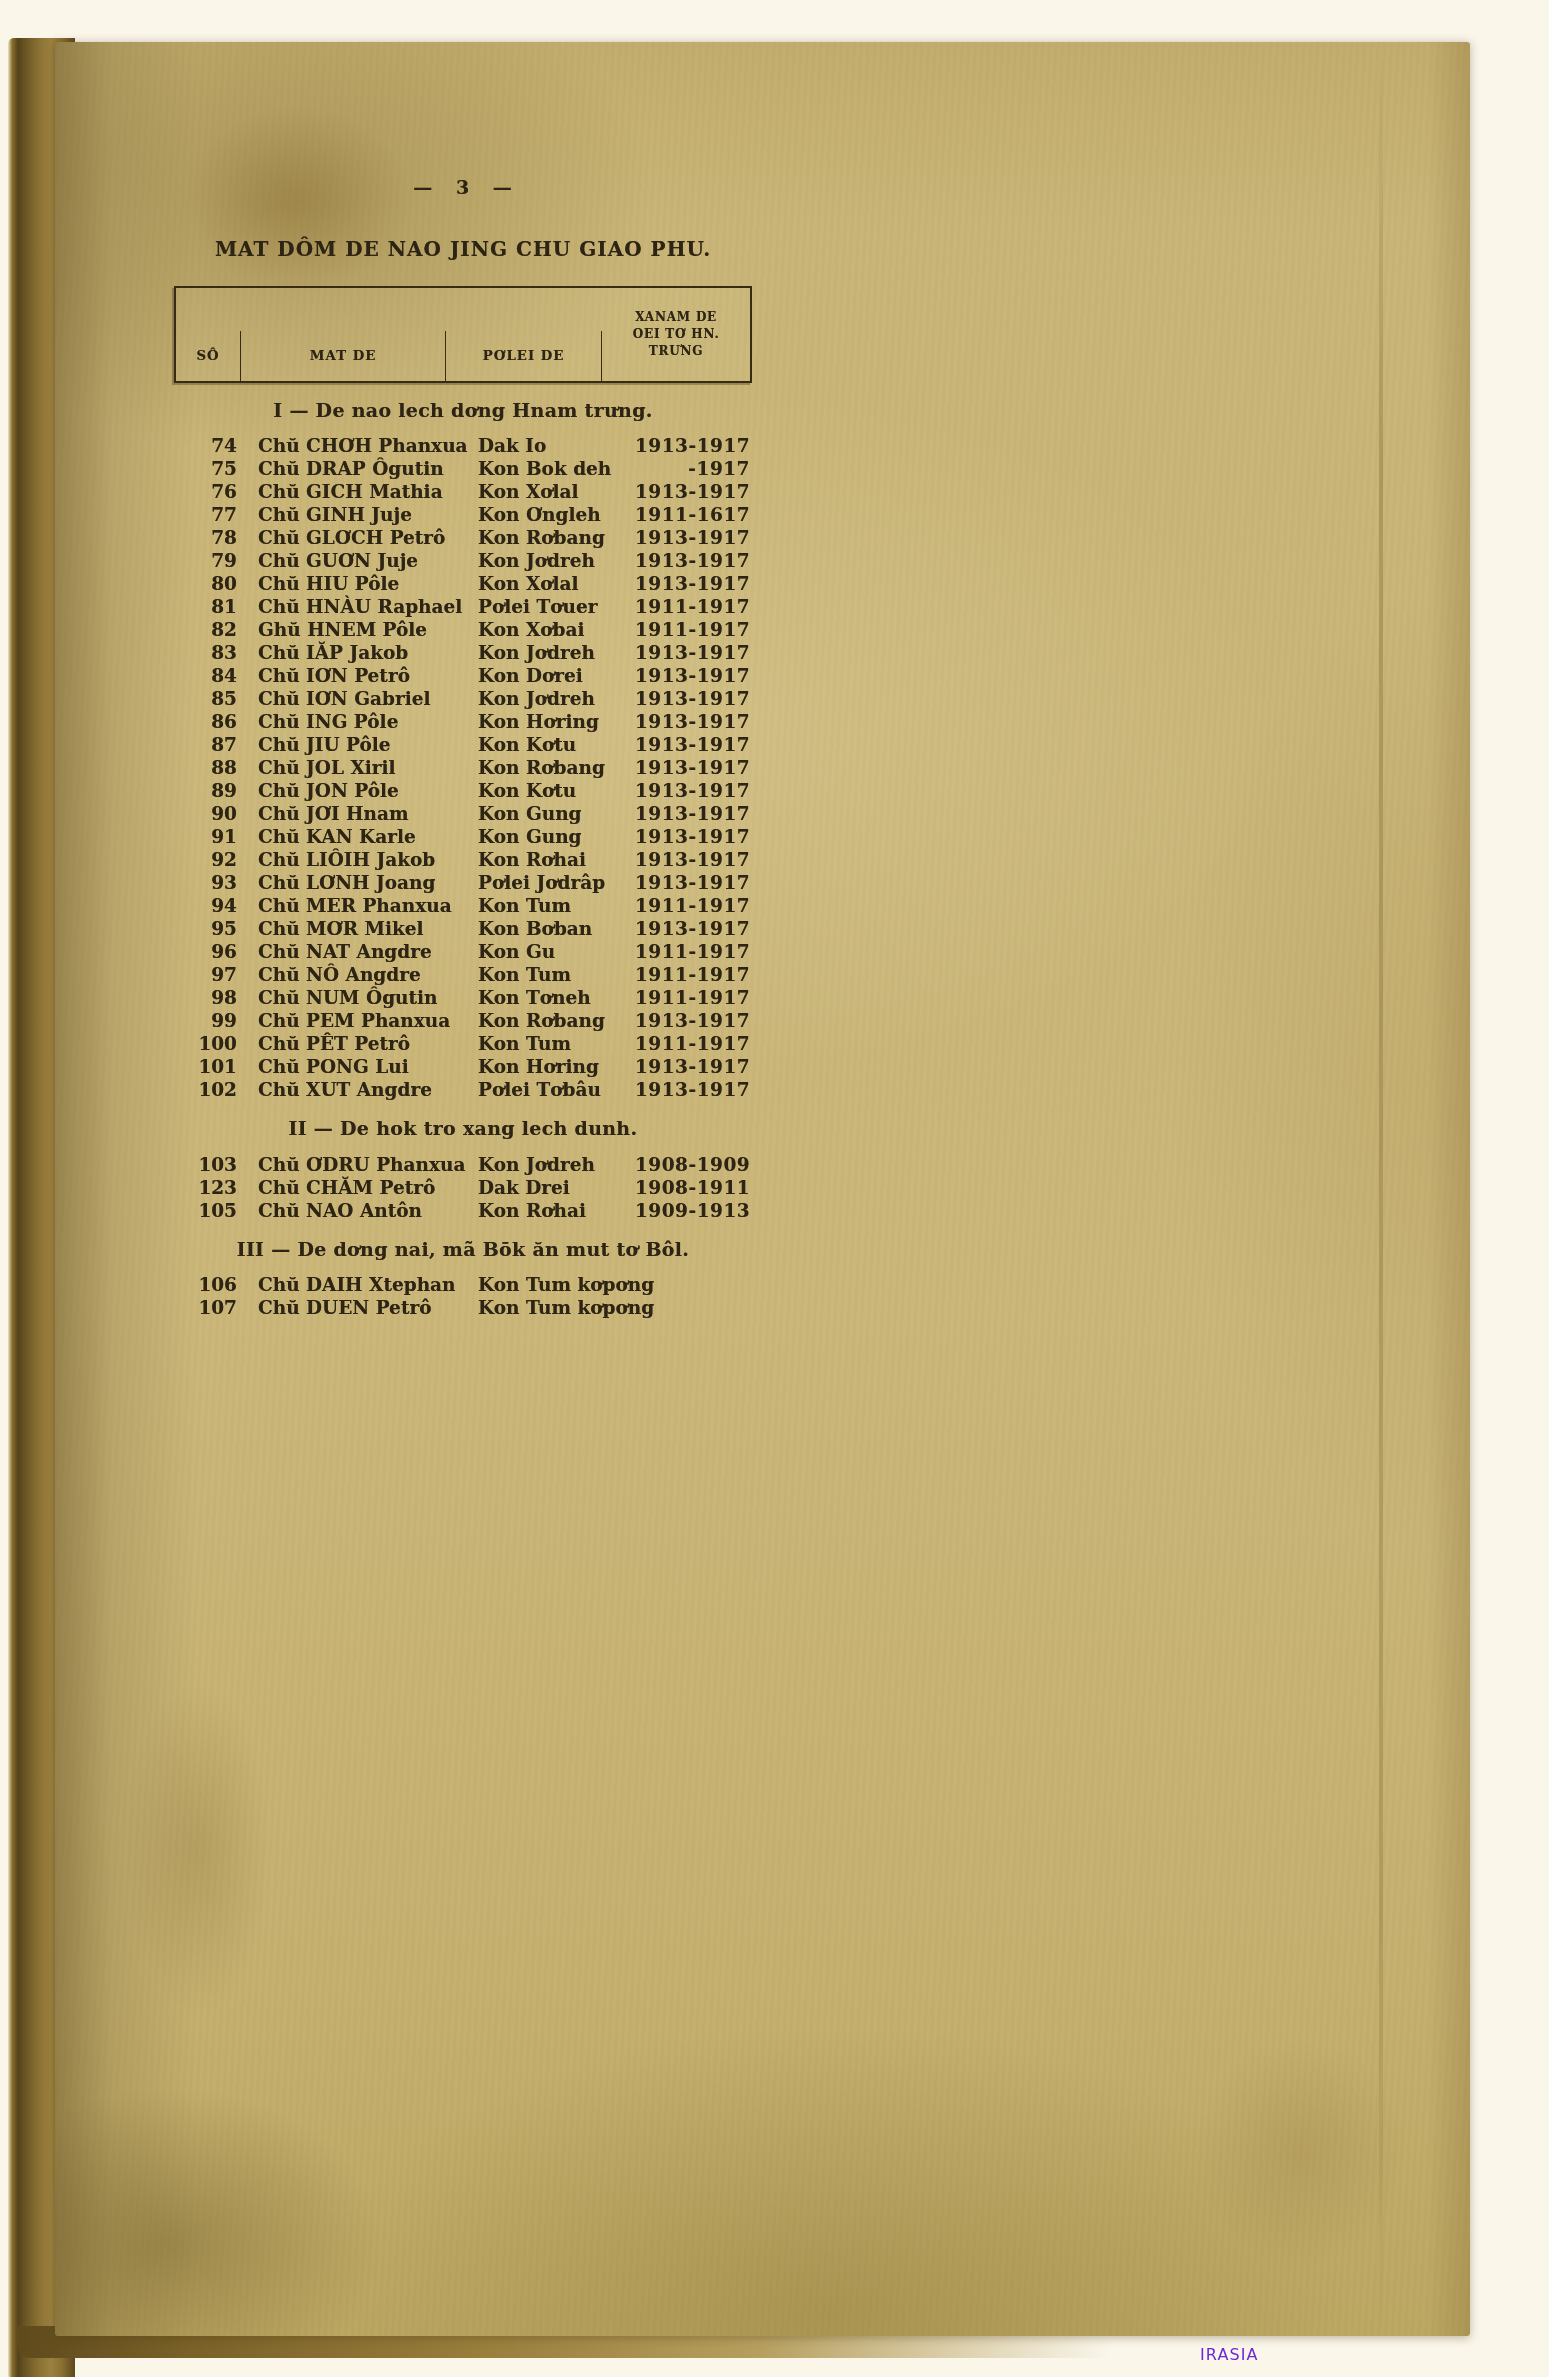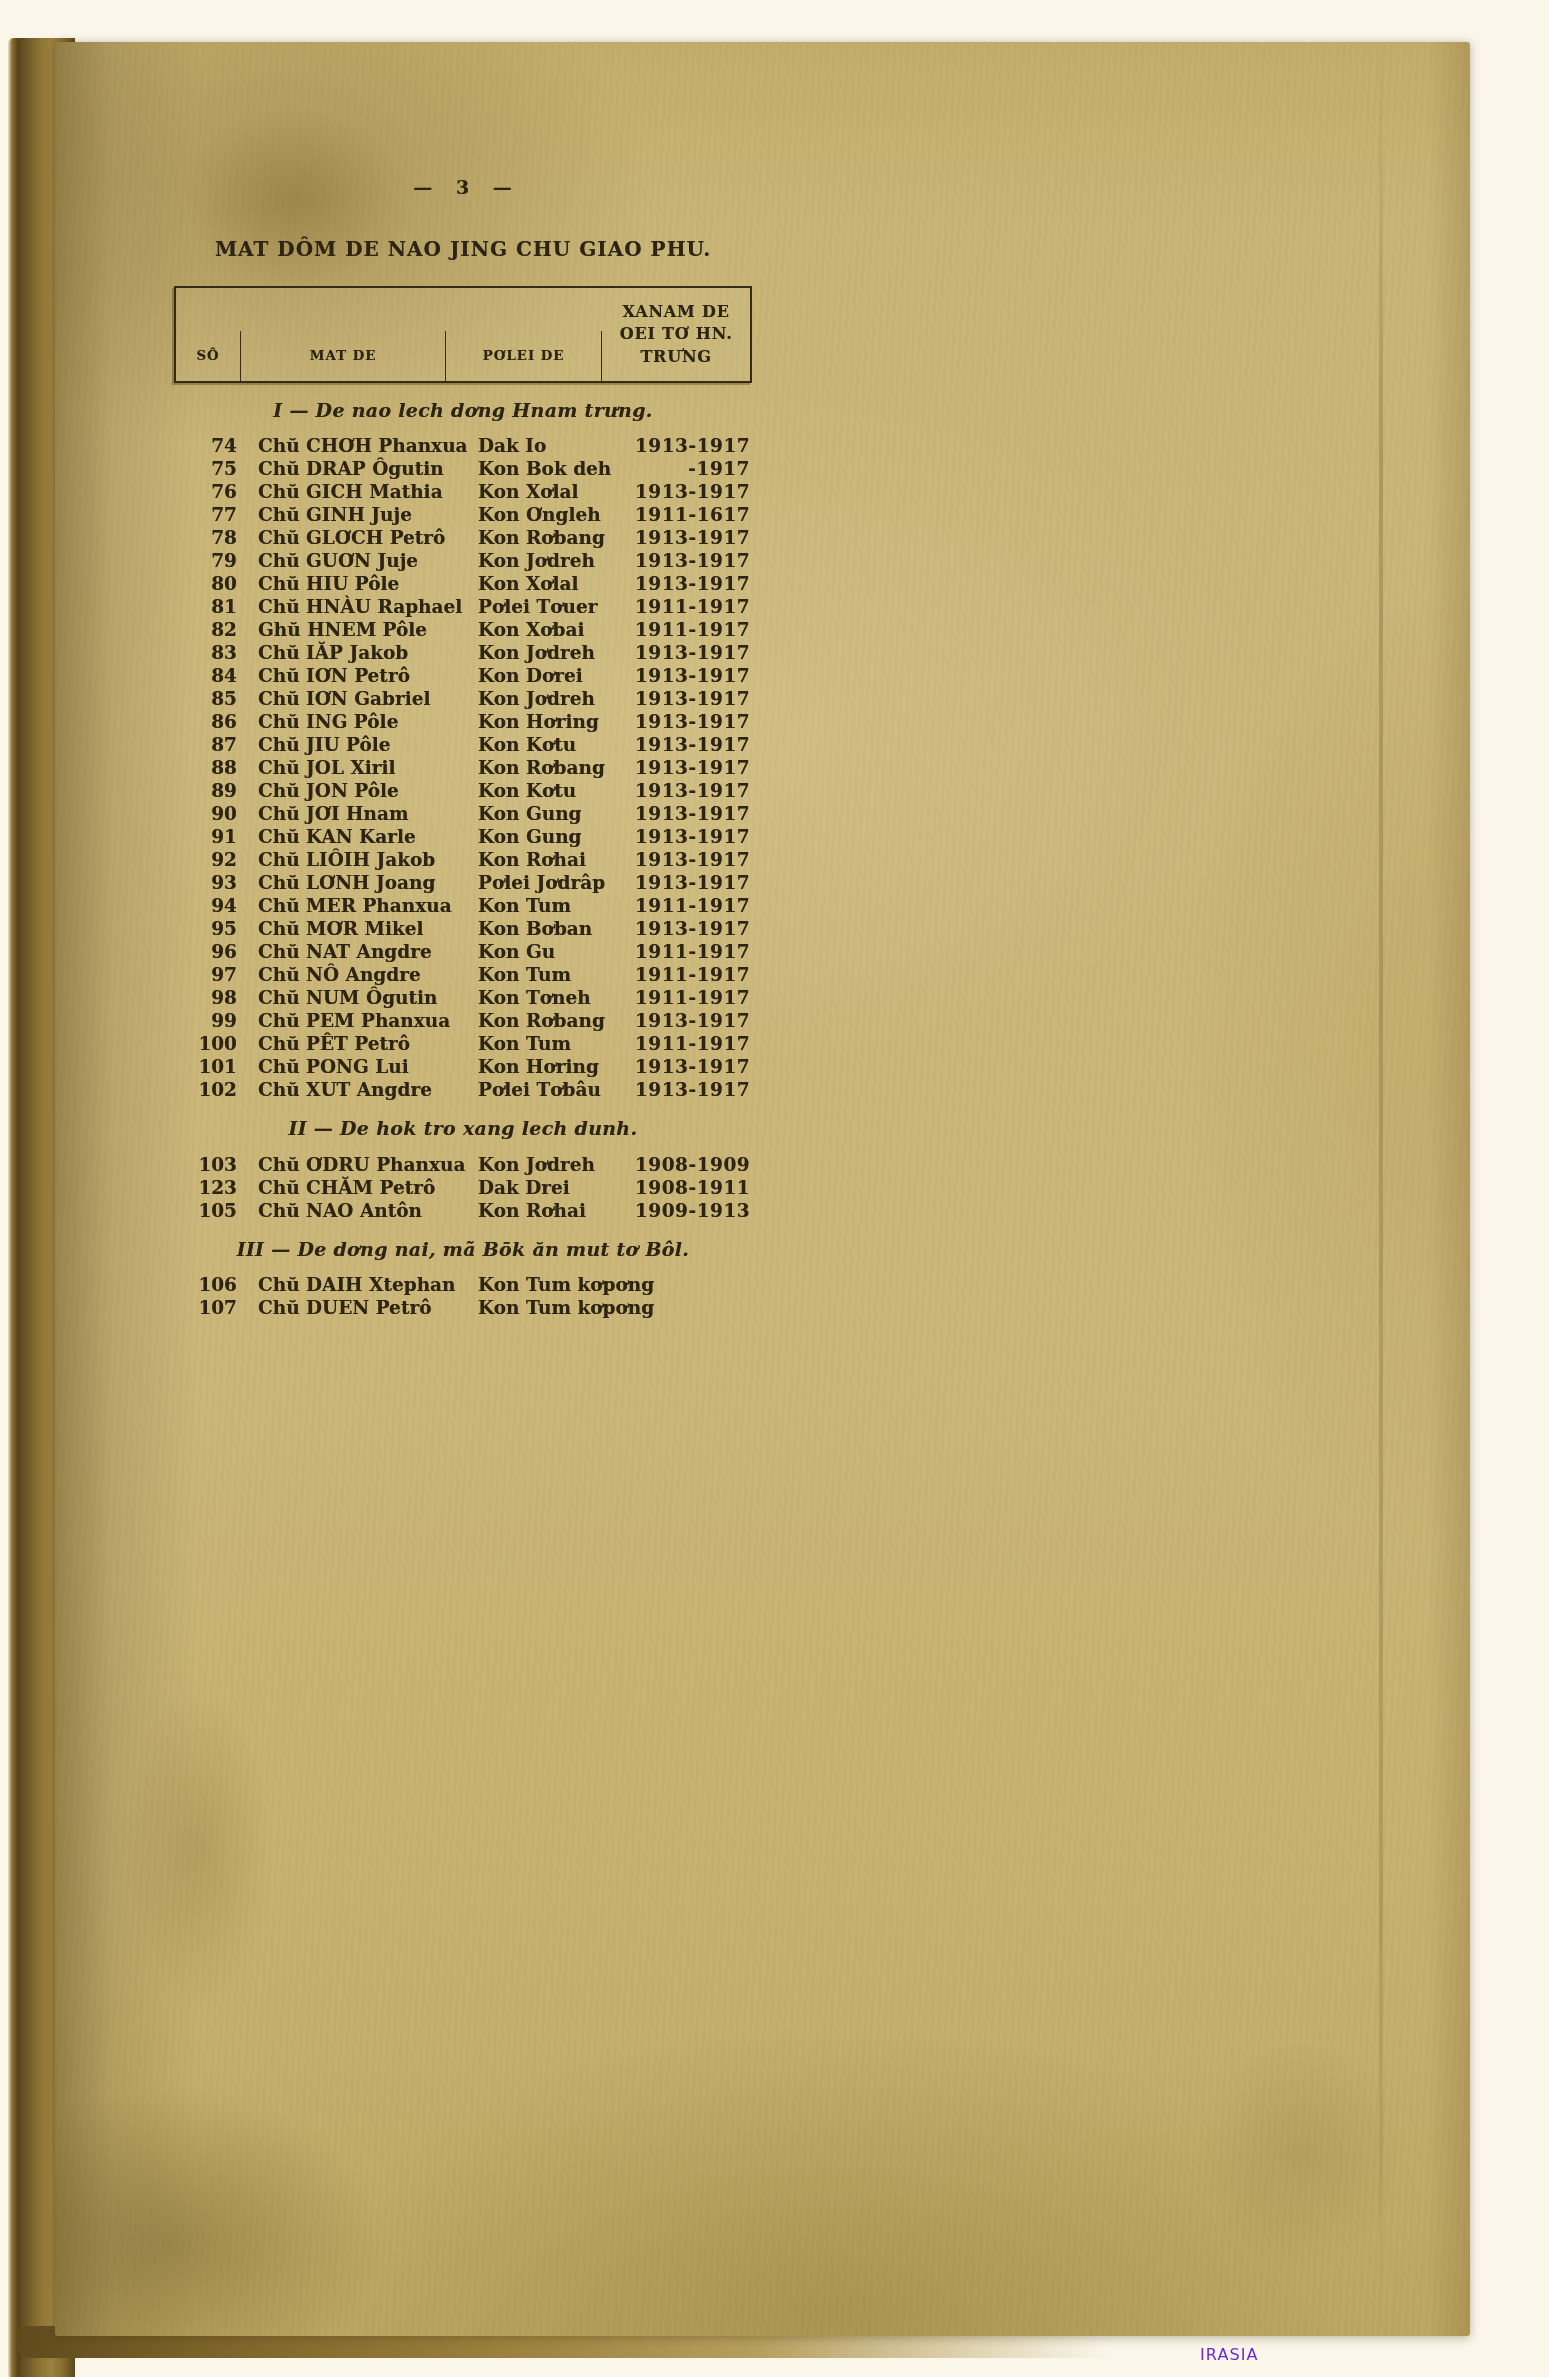--- a/index.html
+++ b/index.html
@@ -70,24 +70,24 @@
     box-shadow:-1.9px 1.9px 0 rgba(55,43,21,0.35);
     display:grid;grid-template-columns:65px 205px 156px 1fr;
     background:rgba(255,248,220,0.05);
   }
   .hcell{
     display:flex;flex-direction:column;justify-content:center;align-items:center;
     min-height:46px;padding:1.9px 1.9px;text-align:center;
     font-weight:bold;font-size:13.3px;letter-spacing:1px;line-height:1.3;
   }
   .hcell:not(:last-child){border-right:1.9px solid #372b15;margin-top:43px;}
-  .hcell .small-line{font-size:16px;letter-spacing:0.8px;line-height:1.4;}
+  .hcell .small-line{font-size:12px;letter-spacing:0.8px;line-height:1.4;}
   .section-heading{
     margin:15px 0 0;text-align:center;
-    font-style:italic;font-weight:bold;font-size:19px;line-height:25px;
+    font-weight:bold;font-size:19px;line-height:25px;
     letter-spacing:0.3px;
   }
   .rows{margin:11.4px 0 0;}
   .row{
     display:grid;grid-template-columns:61px 240px 158px 1fr;
     height:23px;line-height:23px;font-size:18.5px;font-weight:bold;
     white-space:nowrap;
   }
   .row .no{text-align:right;}
   .row .name{padding-left:21px;}

